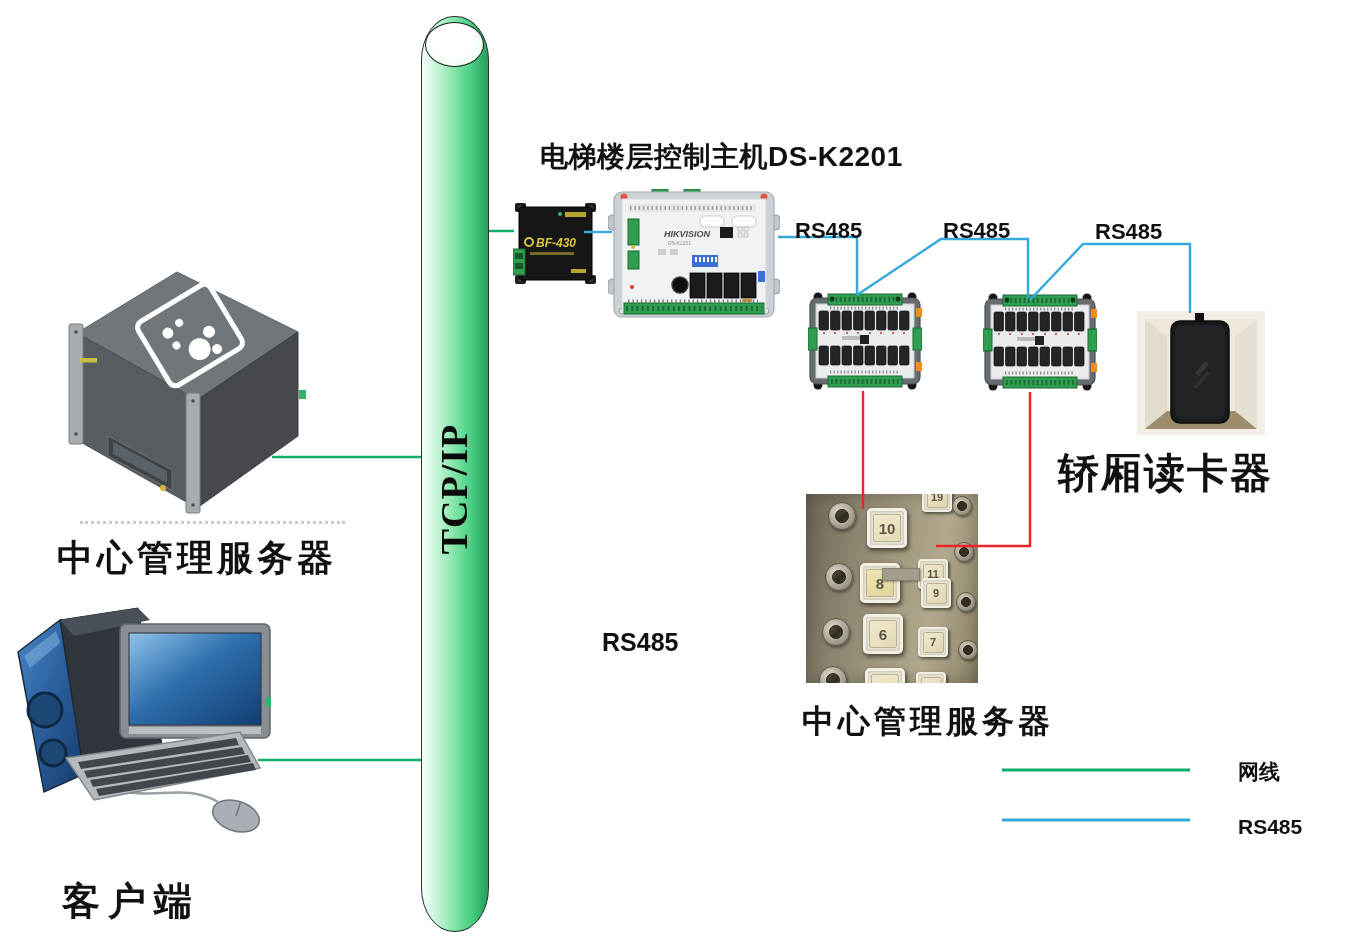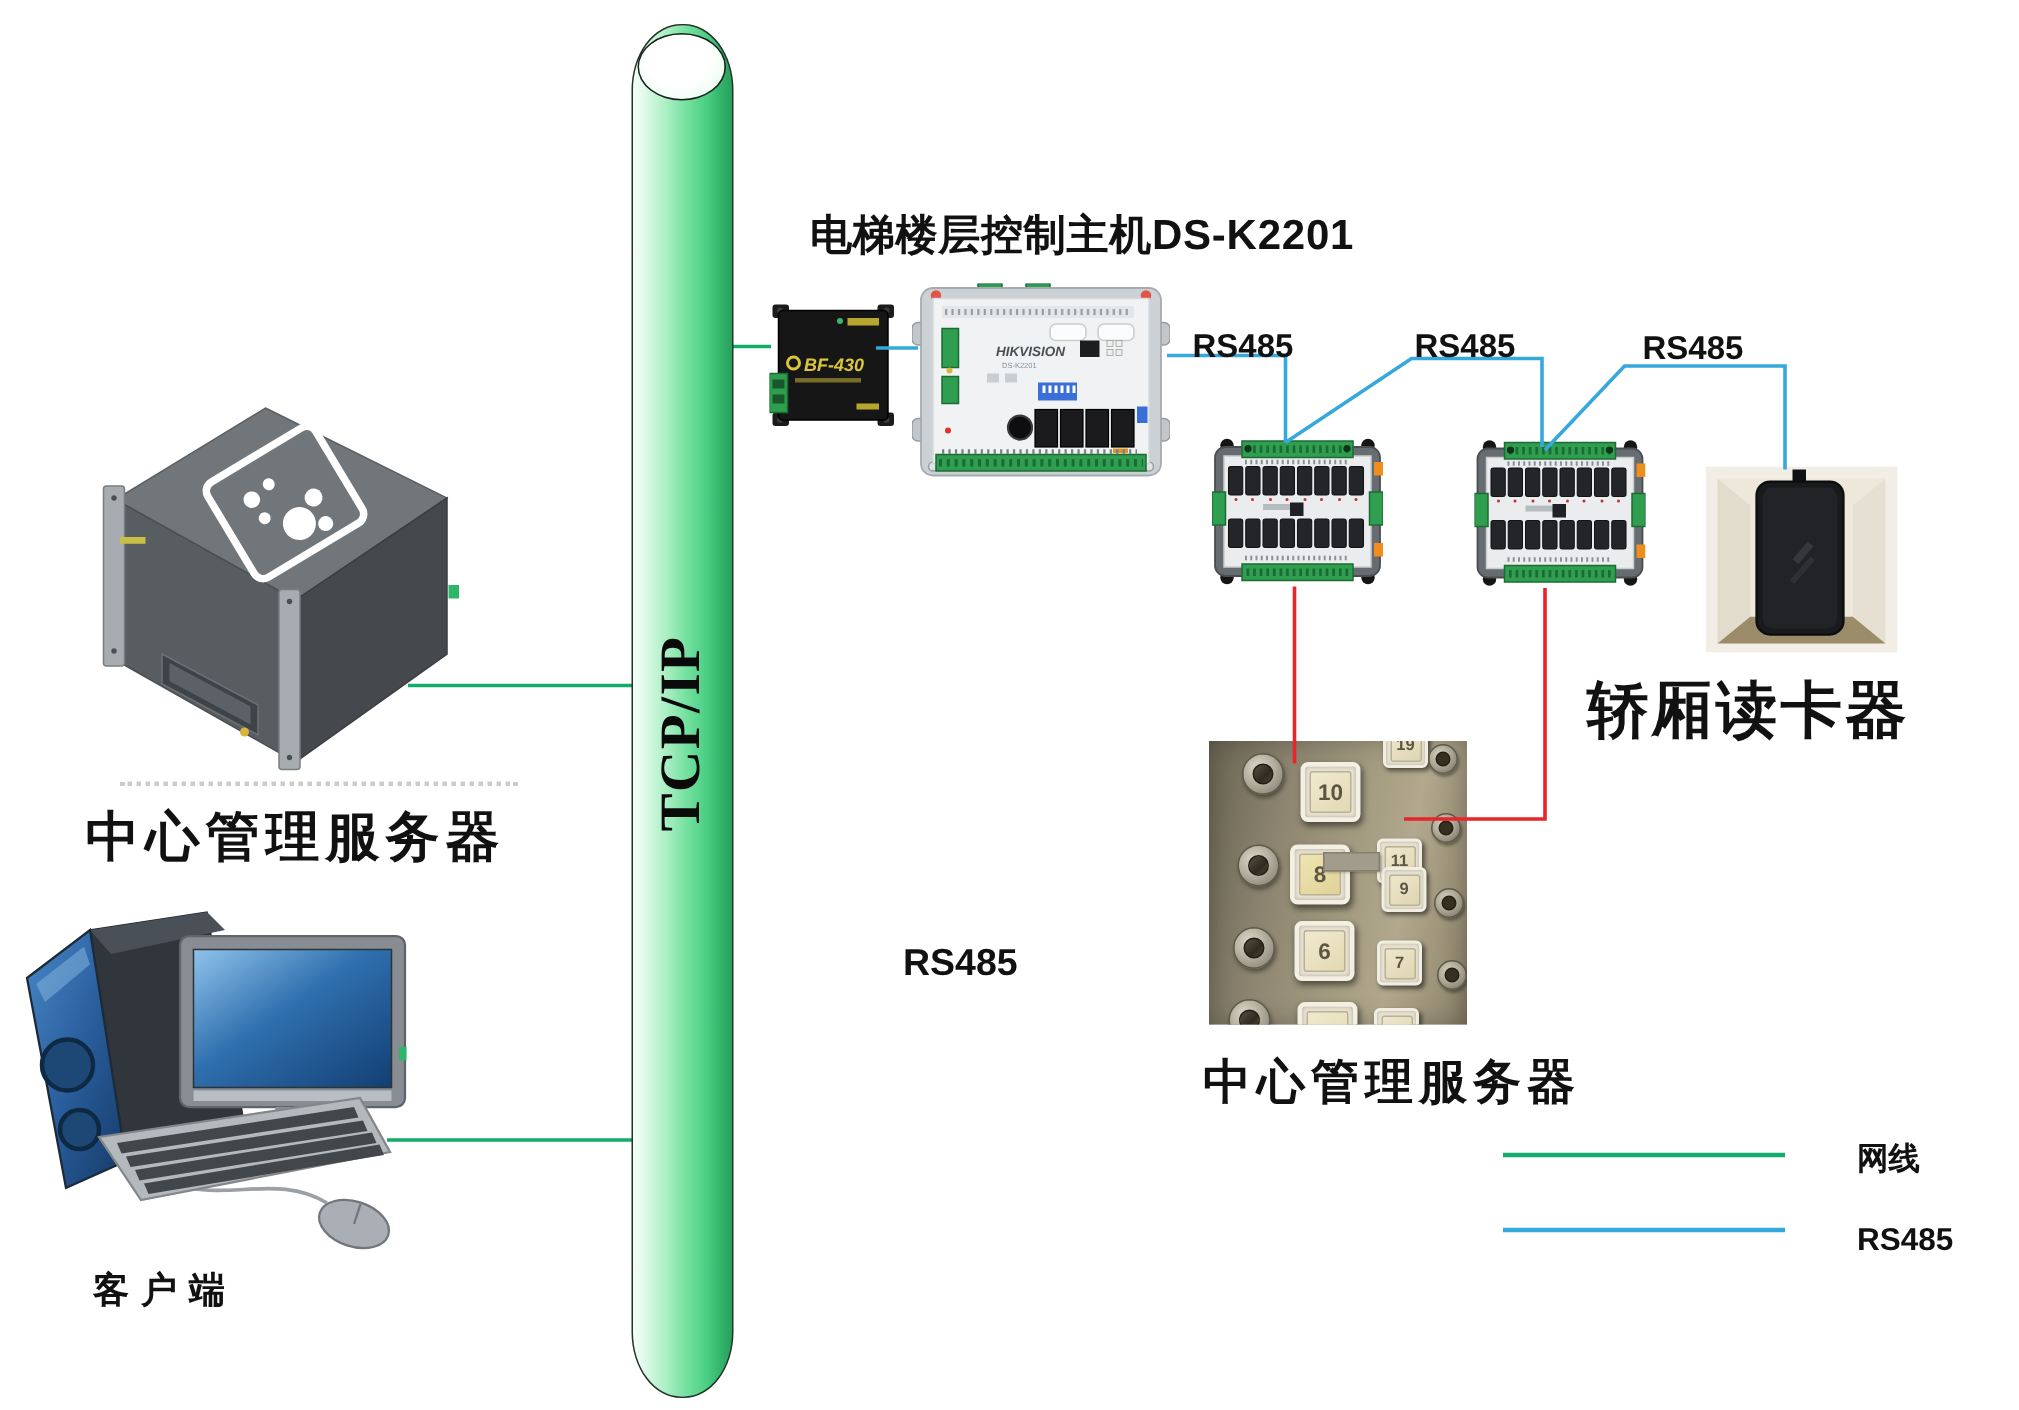--- a/index.html
+++ b/index.html
@@ -18,21 +18,21 @@
         border-radius:33px/44px;
         background:linear-gradient(to right,#f6fff9 0%,#e2fbec 10%,#aef0c6 32%,#72e09e 55%,#49ce82 75%,#31b169 90%,#27a05e 100%);}
   #pipe-top{left:425px;top:22px;width:57px;height:43px;z-index:2;border:1.6px solid #15201a;border-radius:50%;
         background:radial-gradient(ellipse at 45% 38%,#ffffff 48%,#f2fdf6 68%,#d4f2e0 92%,#c4ecd4 100%);}
   #tcpip{left:374px;top:469px;width:160px;height:40px;z-index:3;display:flex;align-items:center;justify-content:center;
         transform:rotate(-90deg);font-family:"Liberation Serif",serif;font-weight:bold;font-size:38px;color:#0a0a0a;letter-spacing:1px;}
 
   
   #title{left:508px;top:138px;font-size:28px;letter-spacing:0.5px;margin-left:32px;}
   #lbl-server{left:57px;top:534px;width:320px;text-align:left;font-size:36px;letter-spacing:4px;}
-  #lbl-client{left:62px;top:844px;font-size:24px;letter-spacing:8px;}
+  #lbl-client{left:62px;top:876px;font-size:38px;letter-spacing:8px;}
   #lbl-reader{left:1058px;top:446px;font-size:41px;letter-spacing:2px;}
   #lbl-panel{left:802px;top:700px;font-size:32px;letter-spacing:4px;}
   .rs485-lbl{font-size:22px;}
   #rs485-1{left:795px;top:218px;}
   #rs485-2{left:943px;top:218px;}
   #rs485-3{left:1095px;top:219px;}
   #rs485-bus{left:602px;top:628px;font-size:25px;}
 
   
   .legend-row{z-index:5;display:flex;align-items:flex-start;}

